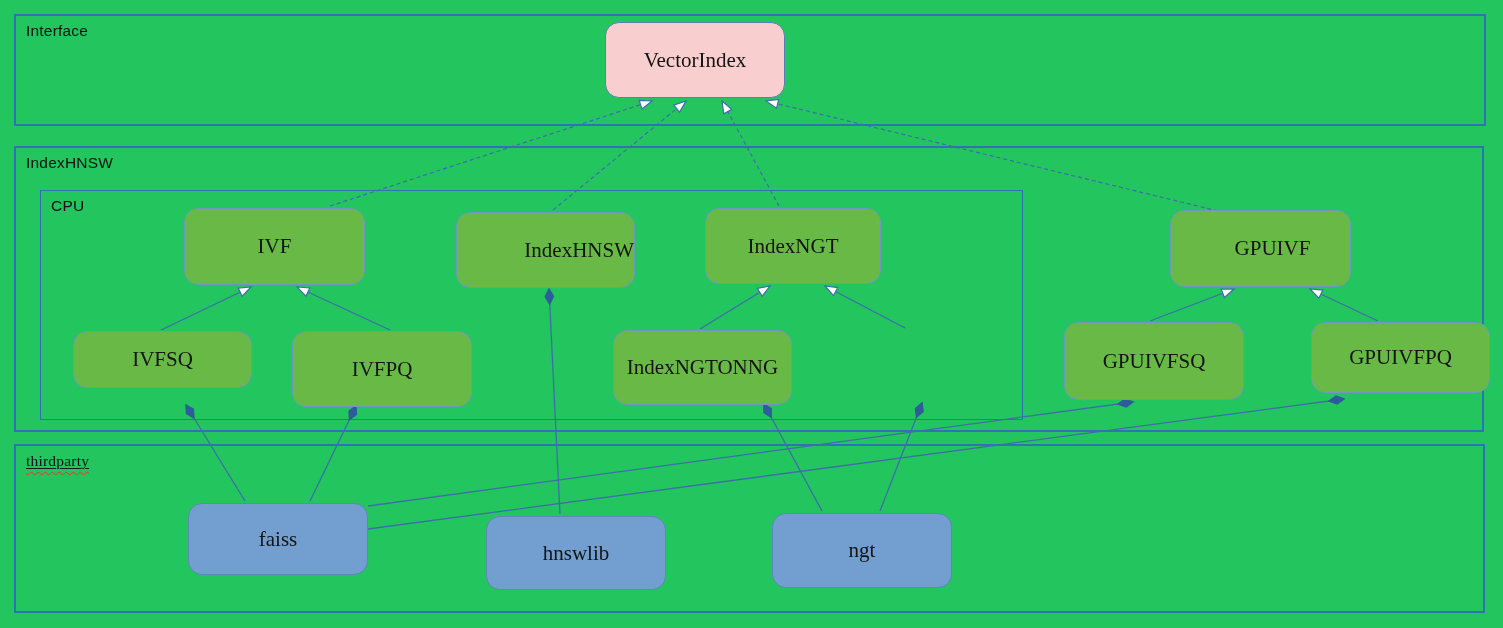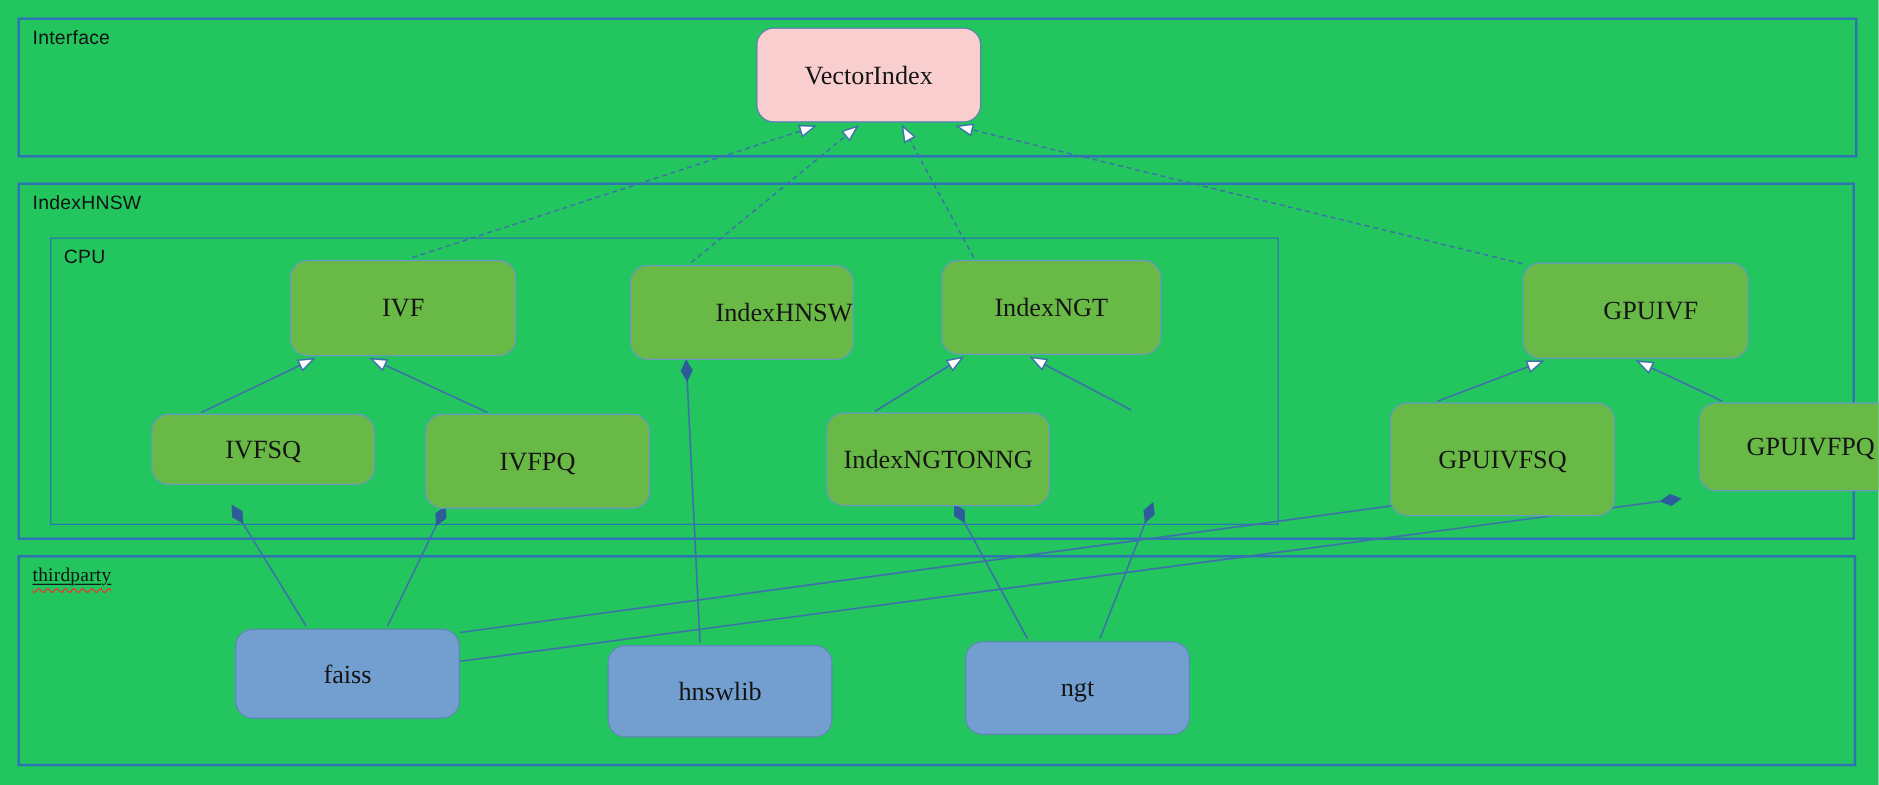--- a/index.html
+++ b/index.html
@@ -41,32 +41,32 @@
   .node{
     position:absolute;
     box-sizing:border-box;
     border-radius:14px;
     display:flex;align-items:center;justify-content:center;
     font-family:"Liberation Serif", serif;
     font-size:21px;color:#141414;
     z-index:3;
   }
   .n-pink{background:#f8cfce;border:1.6px solid #5b7fb5;}
-  .n-green{background:#69b946;border:1.4px solid #6f97c4;margin-left:48px;}
+  .n-green{background:#69b946;border:1.4px solid #6f97c4;}
   .n-blue{background:#729fcf;border:1.4px solid #5f87b8;}
   .nd-vectorindex{left:605px;top:22px;width:180px;height:76px;}
   .nd-ivf{left:184px;top:208px;width:181px;height:77px;}
   .nd-indexhnsw{left:456px;top:212px;width:179px;height:76px;justify-content:flex-end;}
   .nd-indexngt{left:705px;top:208px;width:176px;height:76px;}
   .nd-gpuivf{left:1170px;top:210px;width:181px;height:77px;padding-left:24px;}
   .nd-ivfsq{left:73px;top:331px;width:179px;height:57px;}
   .nd-ivfpq{left:292px;top:331px;width:180px;height:76px;}
   .nd-indexngtonng{left:613px;top:330px;width:179px;height:75px;}
   .nd-indexngtanng{left:825px;top:329px;width:178px;height:75px;}
-  .nd-gpuivfsq{left:1064px;top:322px;width:180px;height:91px;}
+  .nd-gpuivfsq{left:1064px;top:322px;width:180px;height:78px;}
   .nd-gpuivfpq{left:1311px;top:322px;width:179px;height:71px;}
   .nd-faiss{left:188px;top:503px;width:180px;height:72px;}
   .nd-hnswlib{left:486px;top:516px;width:180px;height:74px;}
   .nd-ngt{left:772px;top:513px;width:180px;height:75px;}
 </style>
 </head>
 <body>
 
 <div class="canvas">
 

